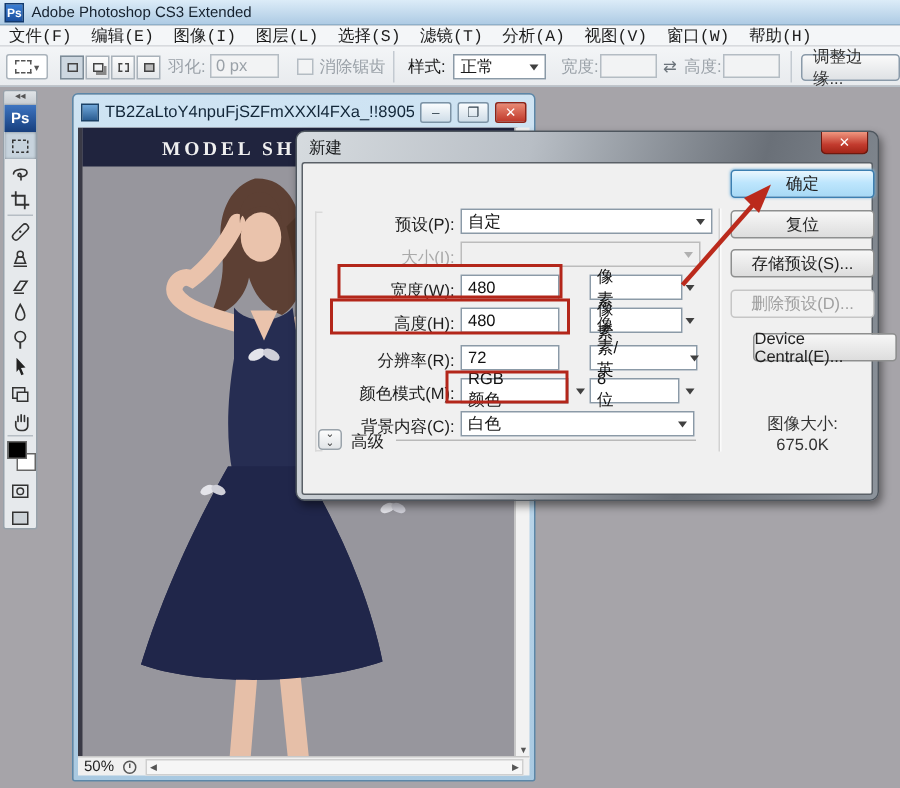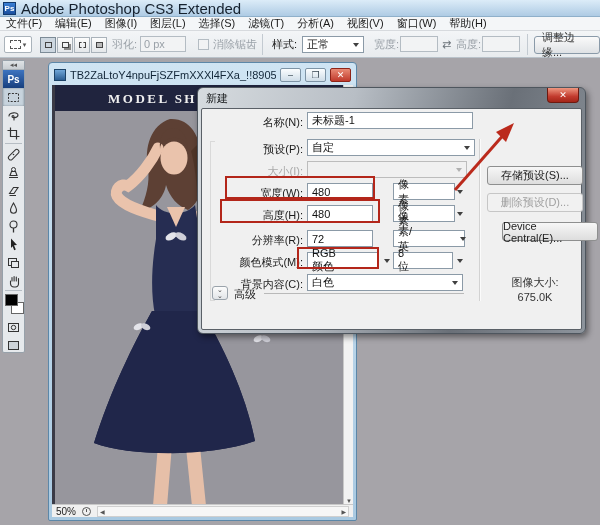--- a/index.html
+++ b/index.html
@@ -7,23 +7,23 @@
   body { font-family:"Liberation Sans","DejaVu Sans",sans-serif; font-size:11px; color:#1a1a1a;
          background:#a6a4a9; position:relative; }
 
   
   .titlebar { position:absolute; left:0; top:0; width:600px; height:17px;
     background:linear-gradient(#dcecf8,#aecbe4); border-bottom:1px solid #8fb0ca;
     display:flex; align-items:center; gap:5px; padding-left:3px; }
   .ps-badge { width:13px; height:13px; background:linear-gradient(#3a7fd5,#1b4f9e);
     color:#fff; font-size:8px; font-weight:bold; display:flex; align-items:center; justify-content:center;
     border:1px solid #123a6e; }
-  .app-title { font-size:15px; color:#15212e; }
+  .app-title { font-size:10px; color:#15212e; }
   .menubar { position:absolute; left:0; top:17px; width:600px; height:14px; background:#f4f6f8;
-    border-bottom:1px solid #d7dade; display:flex; align-items:center; gap:13px; padding-left:6px; }
+    border-bottom:1px solid #d7dade; display:flex; align-items:center; gap:13px; padding-left:6px;font-family:Liberation Mono, monospace; }
   .menu-item { font-size:11px; color:#1c1c1c; white-space:nowrap; cursor:default; }
 
   
   .optionsbar { position:absolute; left:0; top:31px; width:600px; height:27px;
     background:linear-gradient(#f3f5f7,#e8ebee); border-bottom:1px solid #b9c2ca; }
   .opt { position:absolute; top:5px; height:17px; display:flex; align-items:center; }
   .tool-preset { left:4px; width:28px; border:1px solid #aab3bb; background:#fff; border-radius:2px;
      justify-content:center; gap:2px; }
   .dash-box { width:11px; height:9px; border:1px dashed #555; }
   .mode-btns { left:40px; gap:1px; }
@@ -332,22 +332,20 @@
 </div>
 
 <div class="dialog">
   <span class="dlg-title">新建</span>
   <span class="dlg-close">✕</span>
 
   <div class="dlg-body">
     <div class="grp-bracket"></div>
     <div class="col-sep"></div>
 
-    <span class="fld-label" style="top:6px;">名称(N):</span>
-    <div class="tin" style="left:105px; top:3px; width:166px;">未标题-1</div>
 
     <span class="fld-label" style="top:33px;">预设(P):</span>
     <div class="dsel" style="left:105px; top:30px; width:168px;">
       <span>自定</span>
       <span class="tri"></span>
     </div>
 
     <span class="fld-label dis" style="top:55px;">大小(I):</span>
     <div class="dsel dis" style="left:105px; top:52px; width:160px;">
       <span></span>
@@ -388,20 +386,22 @@
     <span class="fld-label" style="top:168px;">背景内容(C):</span>
     <div class="dsel" style="left:105px; top:165px; width:156px;">
       <span>白色</span>
       <span class="tri"></span>
     </div>
 
     <span class="adv-chevron">⌄<br>⌄</span>
     <span class="adv-label">高级</span>
     <span class="adv-line"></span>
 
+    <div class="dlg-btn primary" style="top:4px;">确定</div>
+    <div class="dlg-btn" style="top:31px;">复位</div>
     <div class="dlg-btn" style="top:57px;">存储预设(S)...</div>
     <div class="dlg-btn dis" style="top:84px;">删除预设(D)...</div>
     <div class="dlg-btn" style="top:113px;margin-left:15px;">Device Central(E)...</div>
 
     <span class="imgsize-label">图像大小:</span>
     <span class="imgsize-value">675.0K</span>
   </div>
 </div>
 
 <div class="red-rect" style="left:225px; top:176px; width:150px; height:23px;"></div>

